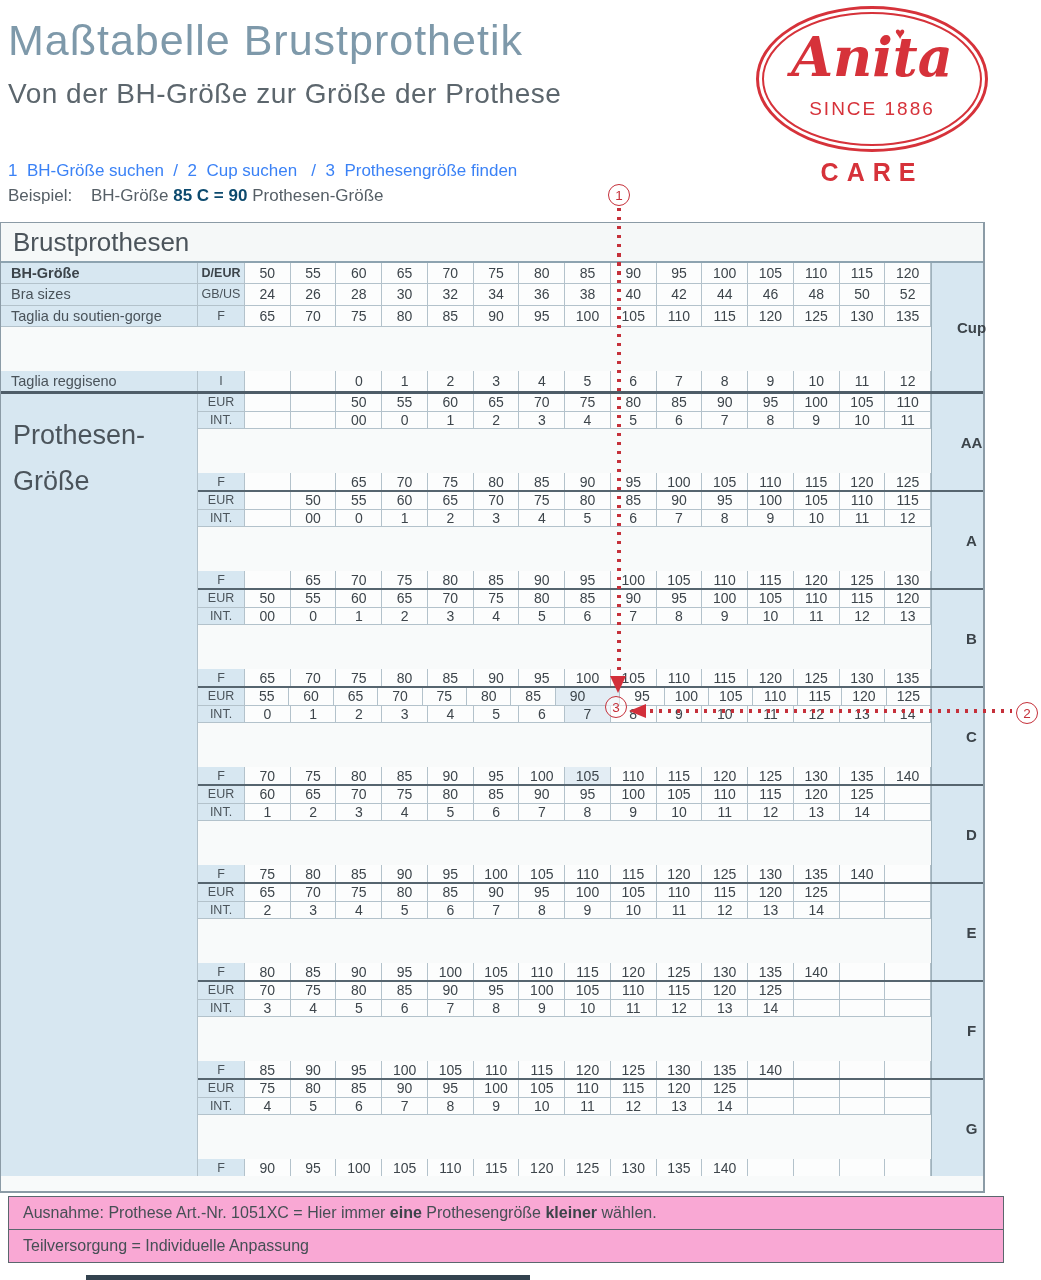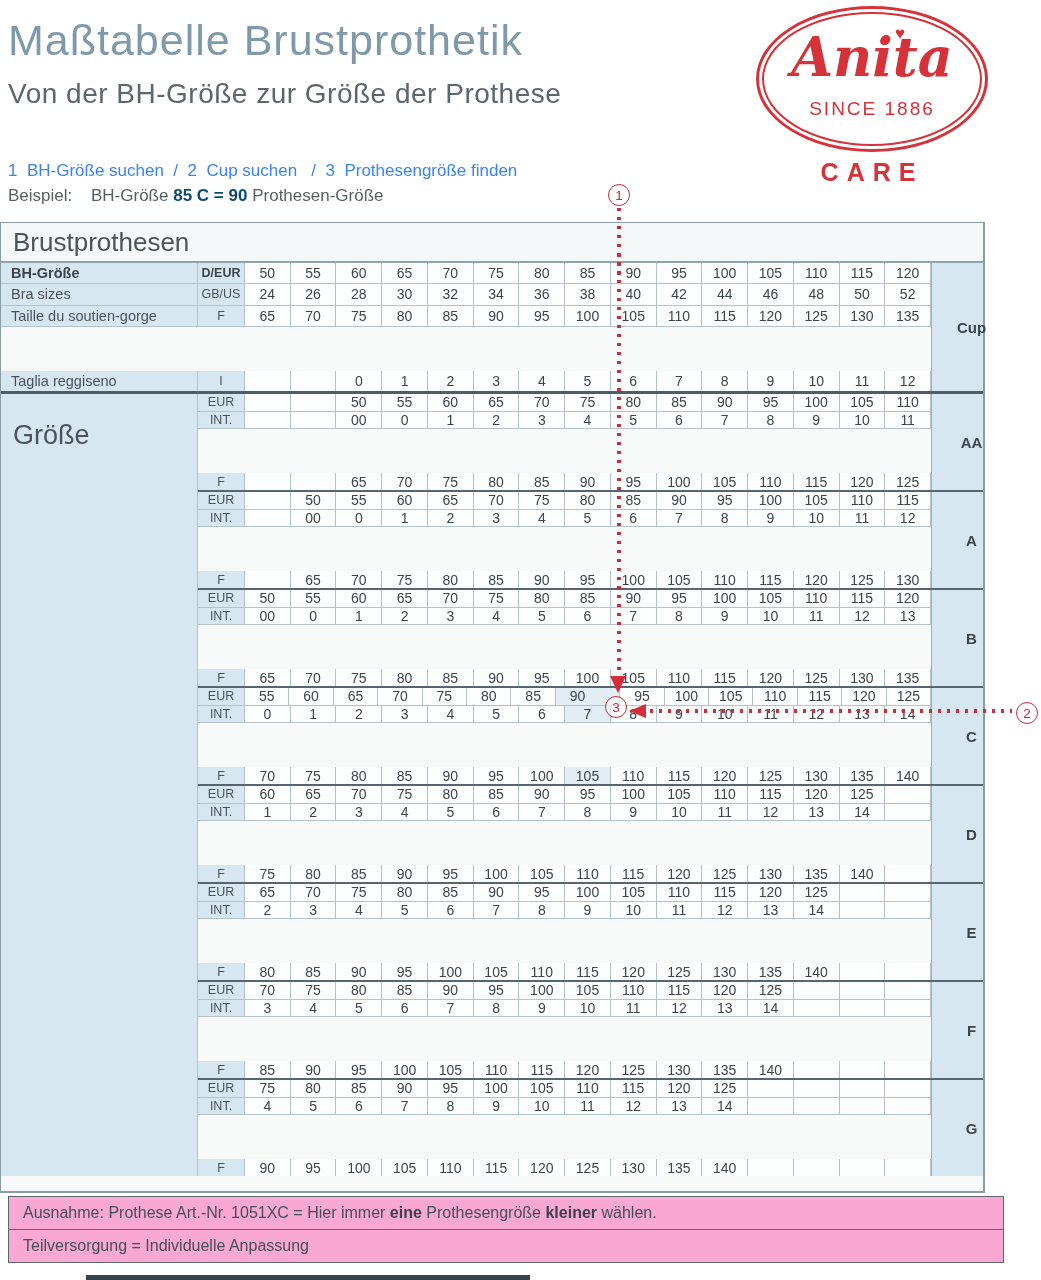--- a/index.html
+++ b/index.html
@@ -140,21 +140,21 @@
             <div class="td data-cell">38</div>
             <div class="td data-cell">40</div>
             <div class="td data-cell">42</div>
             <div class="td data-cell">44</div>
             <div class="td data-cell">46</div>
             <div class="td data-cell">48</div>
             <div class="td data-cell">50</div>
             <div class="td data-cell">52</div>
           </div>
           <div class="tr">
-            <div class="td label-cell">Taille du soutien-gorge</div>
+            <div class="td label-cell">Taglia du soutien-gorge</div>
             <div class="td unit-cell">F</div>
             <div class="td data-cell">65</div>
             <div class="td data-cell">70</div>
             <div class="td data-cell">75</div>
             <div class="td data-cell">80</div>
             <div class="td data-cell">85</div>
             <div class="td data-cell">90</div>
             <div class="td data-cell">95</div>
             <div class="td data-cell">100</div>
             <div class="td data-cell">105</div>
@@ -183,20 +183,21 @@
             <div class="td data-cell">10</div>
             <div class="td data-cell">11</div>
             <div class="td data-cell">12</div>
           </div>
         </div>
       <div class="cup-cell">Cup</div>
     </div>
 
     <div class="groups-section">
       <div class="side-label">
+        <div>Prothesen-</div>
         <div>Größe</div>
       </div>
       <div class="groups" id="groups">
           <div class="group">
             <div class="group-rows">
               <div class="tr">
                 <div class="td unit-cell">EUR</div>
                 <div class="td data-cell"></div>
                 <div class="td data-cell"></div>
                 <div class="td data-cell">50</div>

